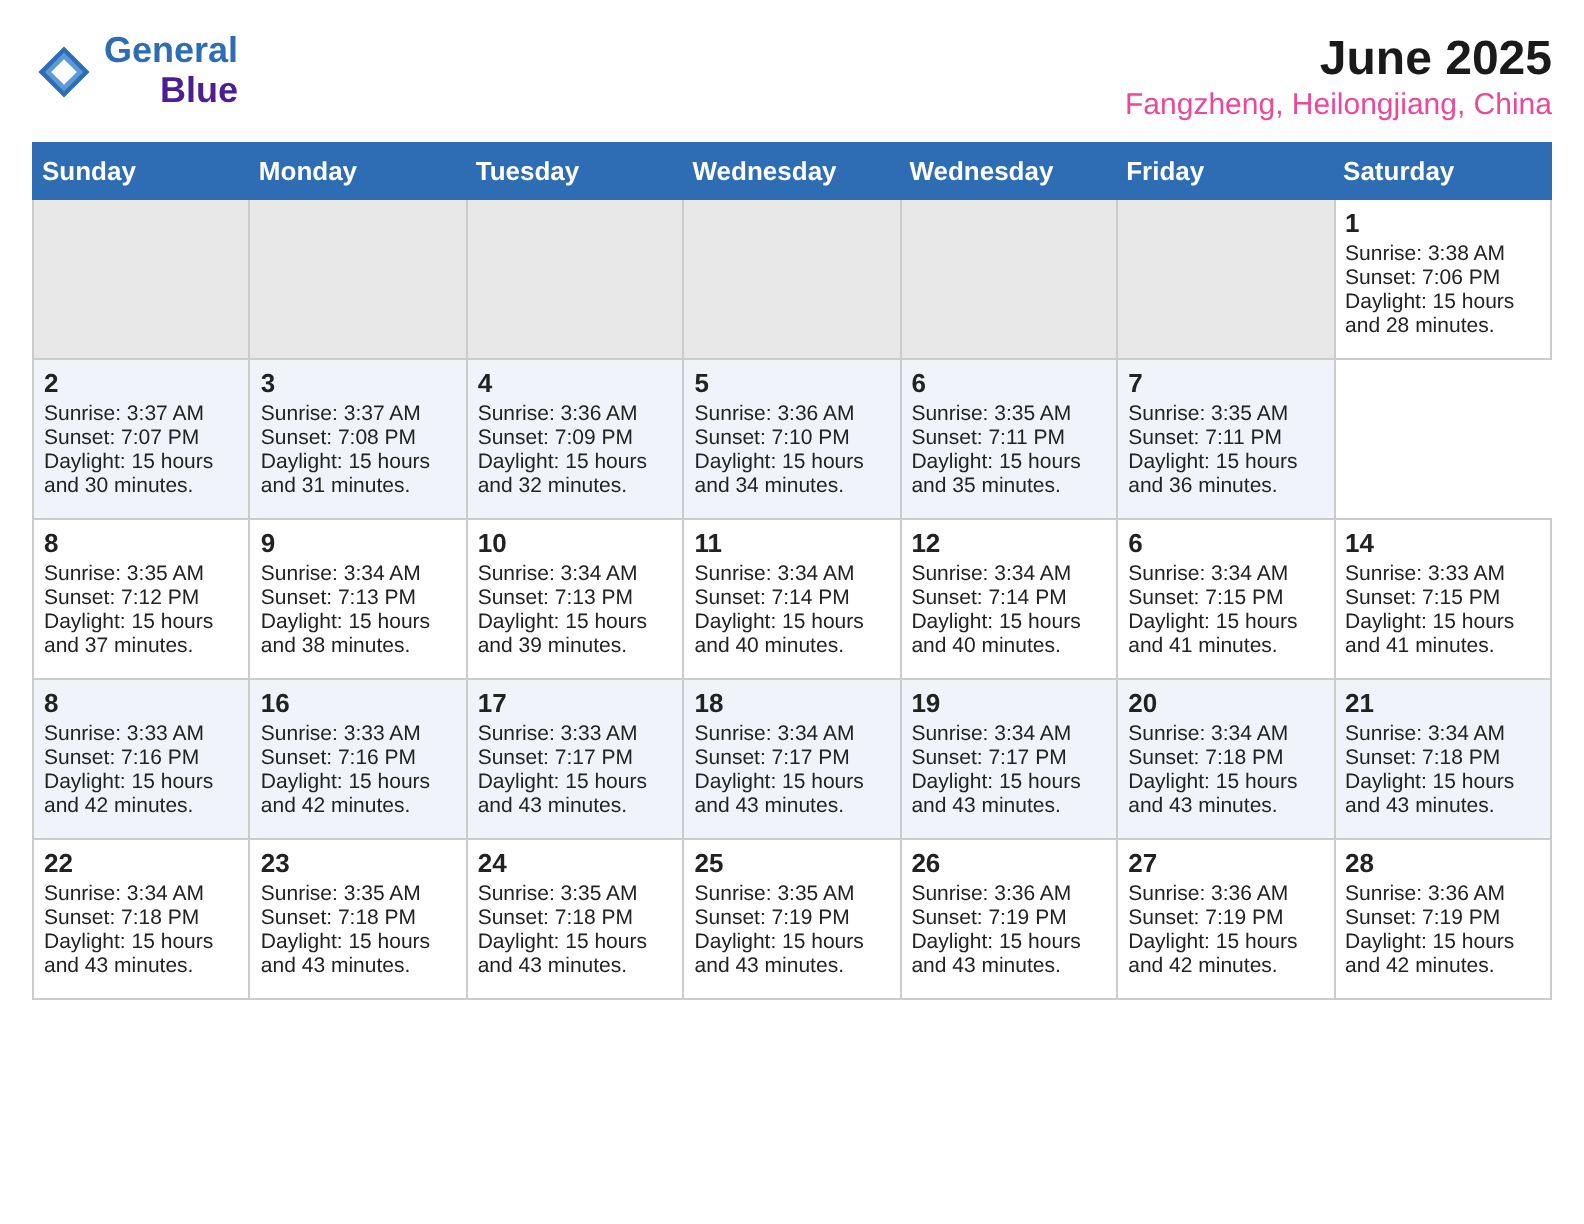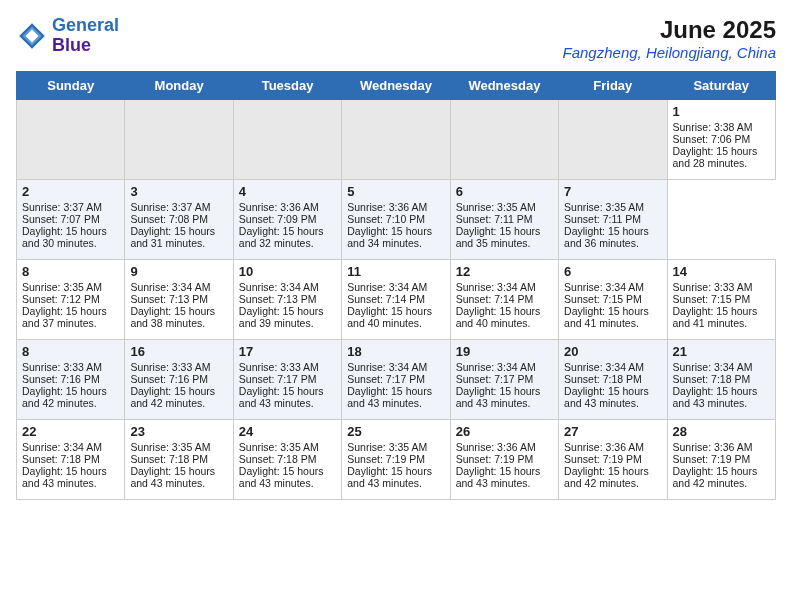--- a/index.html
+++ b/index.html
@@ -13,20 +13,21 @@
     .header {
       display: flex;
       justify-content: space-between;
       align-items: flex-start;
       margin-bottom: 10px;
     }
     .logo {
       display: flex;
       align-items: center;
       gap: 4px;
+      text-align: right;
     }
     .logo-text {
       font-size: 18px;
       font-weight: bold;
       color: #1a1a1a;
       line-height: 1.1;
     }
     .logo-text span { color: #2e6db4; }
     .logo-icon {
       width: 32px;
@@ -35,35 +36,34 @@
     .title-block {
       text-align: right;
     }
     .main-title {
       font-size: 24px;
       font-weight: bold;
       color: #1a1a1a;
     }
     .subtitle {
       font-size: 15px;
-      color: #1d4ed8;
-      font-style: italic;
+      color: #ec4899;
     }
     table {
       width: 100%;
       border-collapse: collapse;
       table-layout: fixed;
     }
     thead th {
       background-color: #2e6db4;
       color: #fff;
       font-size: 13px;
       font-weight: bold;
       padding: 6px 4px;
-      text-align: center;
+      text-align: left;
       border: 1px solid #2e6db4;
     }
     tbody td {
       vertical-align: top;
       padding: 4px 5px;
       font-size: 10.5px;
       color: #222;
       border: 1px solid #ccc;
       height: 80px;
     }

